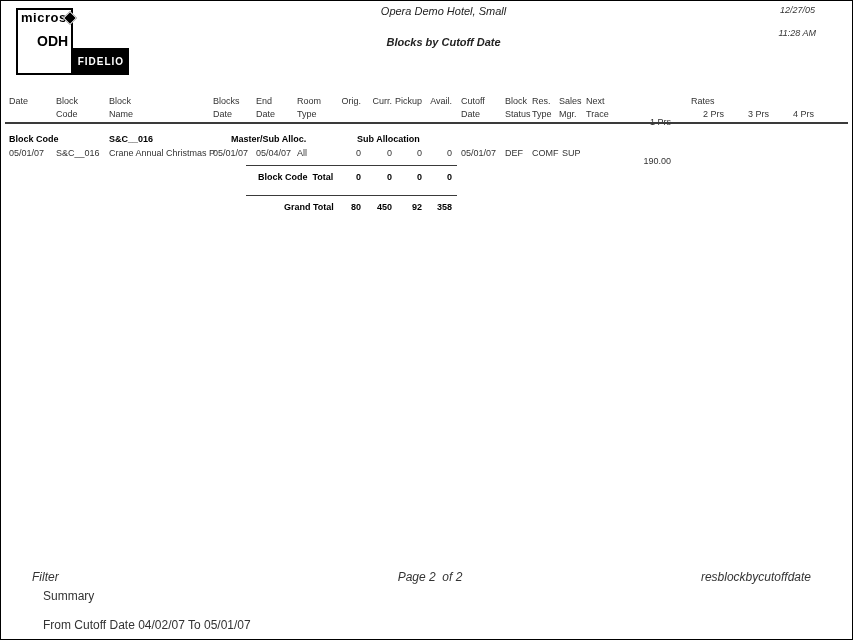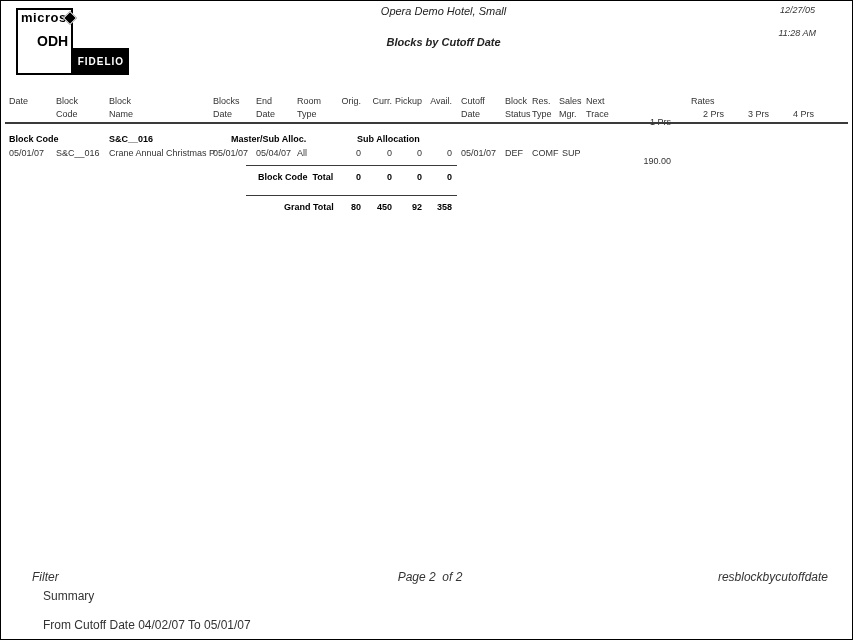--- a/index.html
+++ b/index.html
@@ -140,15 +140,15 @@
 
   <div class="abs small it" style="top:572px;left:15px">Filter</div>
   <div class="abs small" style="top:572px;left:42px">
     <div style="white-space:pre">Summary</div>
     <div style="white-space:pre">From Cutoff Date 04/02/07 To 05/01/07</div>
     
     
     
   </div>
   <div class="abs small it" style="top:572px;left:363px;width:100px;text-align:center">Page 2  of 2</div>
-  <div class="abs small it" style="top:572px;right:24px">resblockbycutoffdate</div>
+  <div class="abs small it" style="top:572px;right:41px">resblockbycutoffdate</div>
 
 </div>
 
 </body></html>

